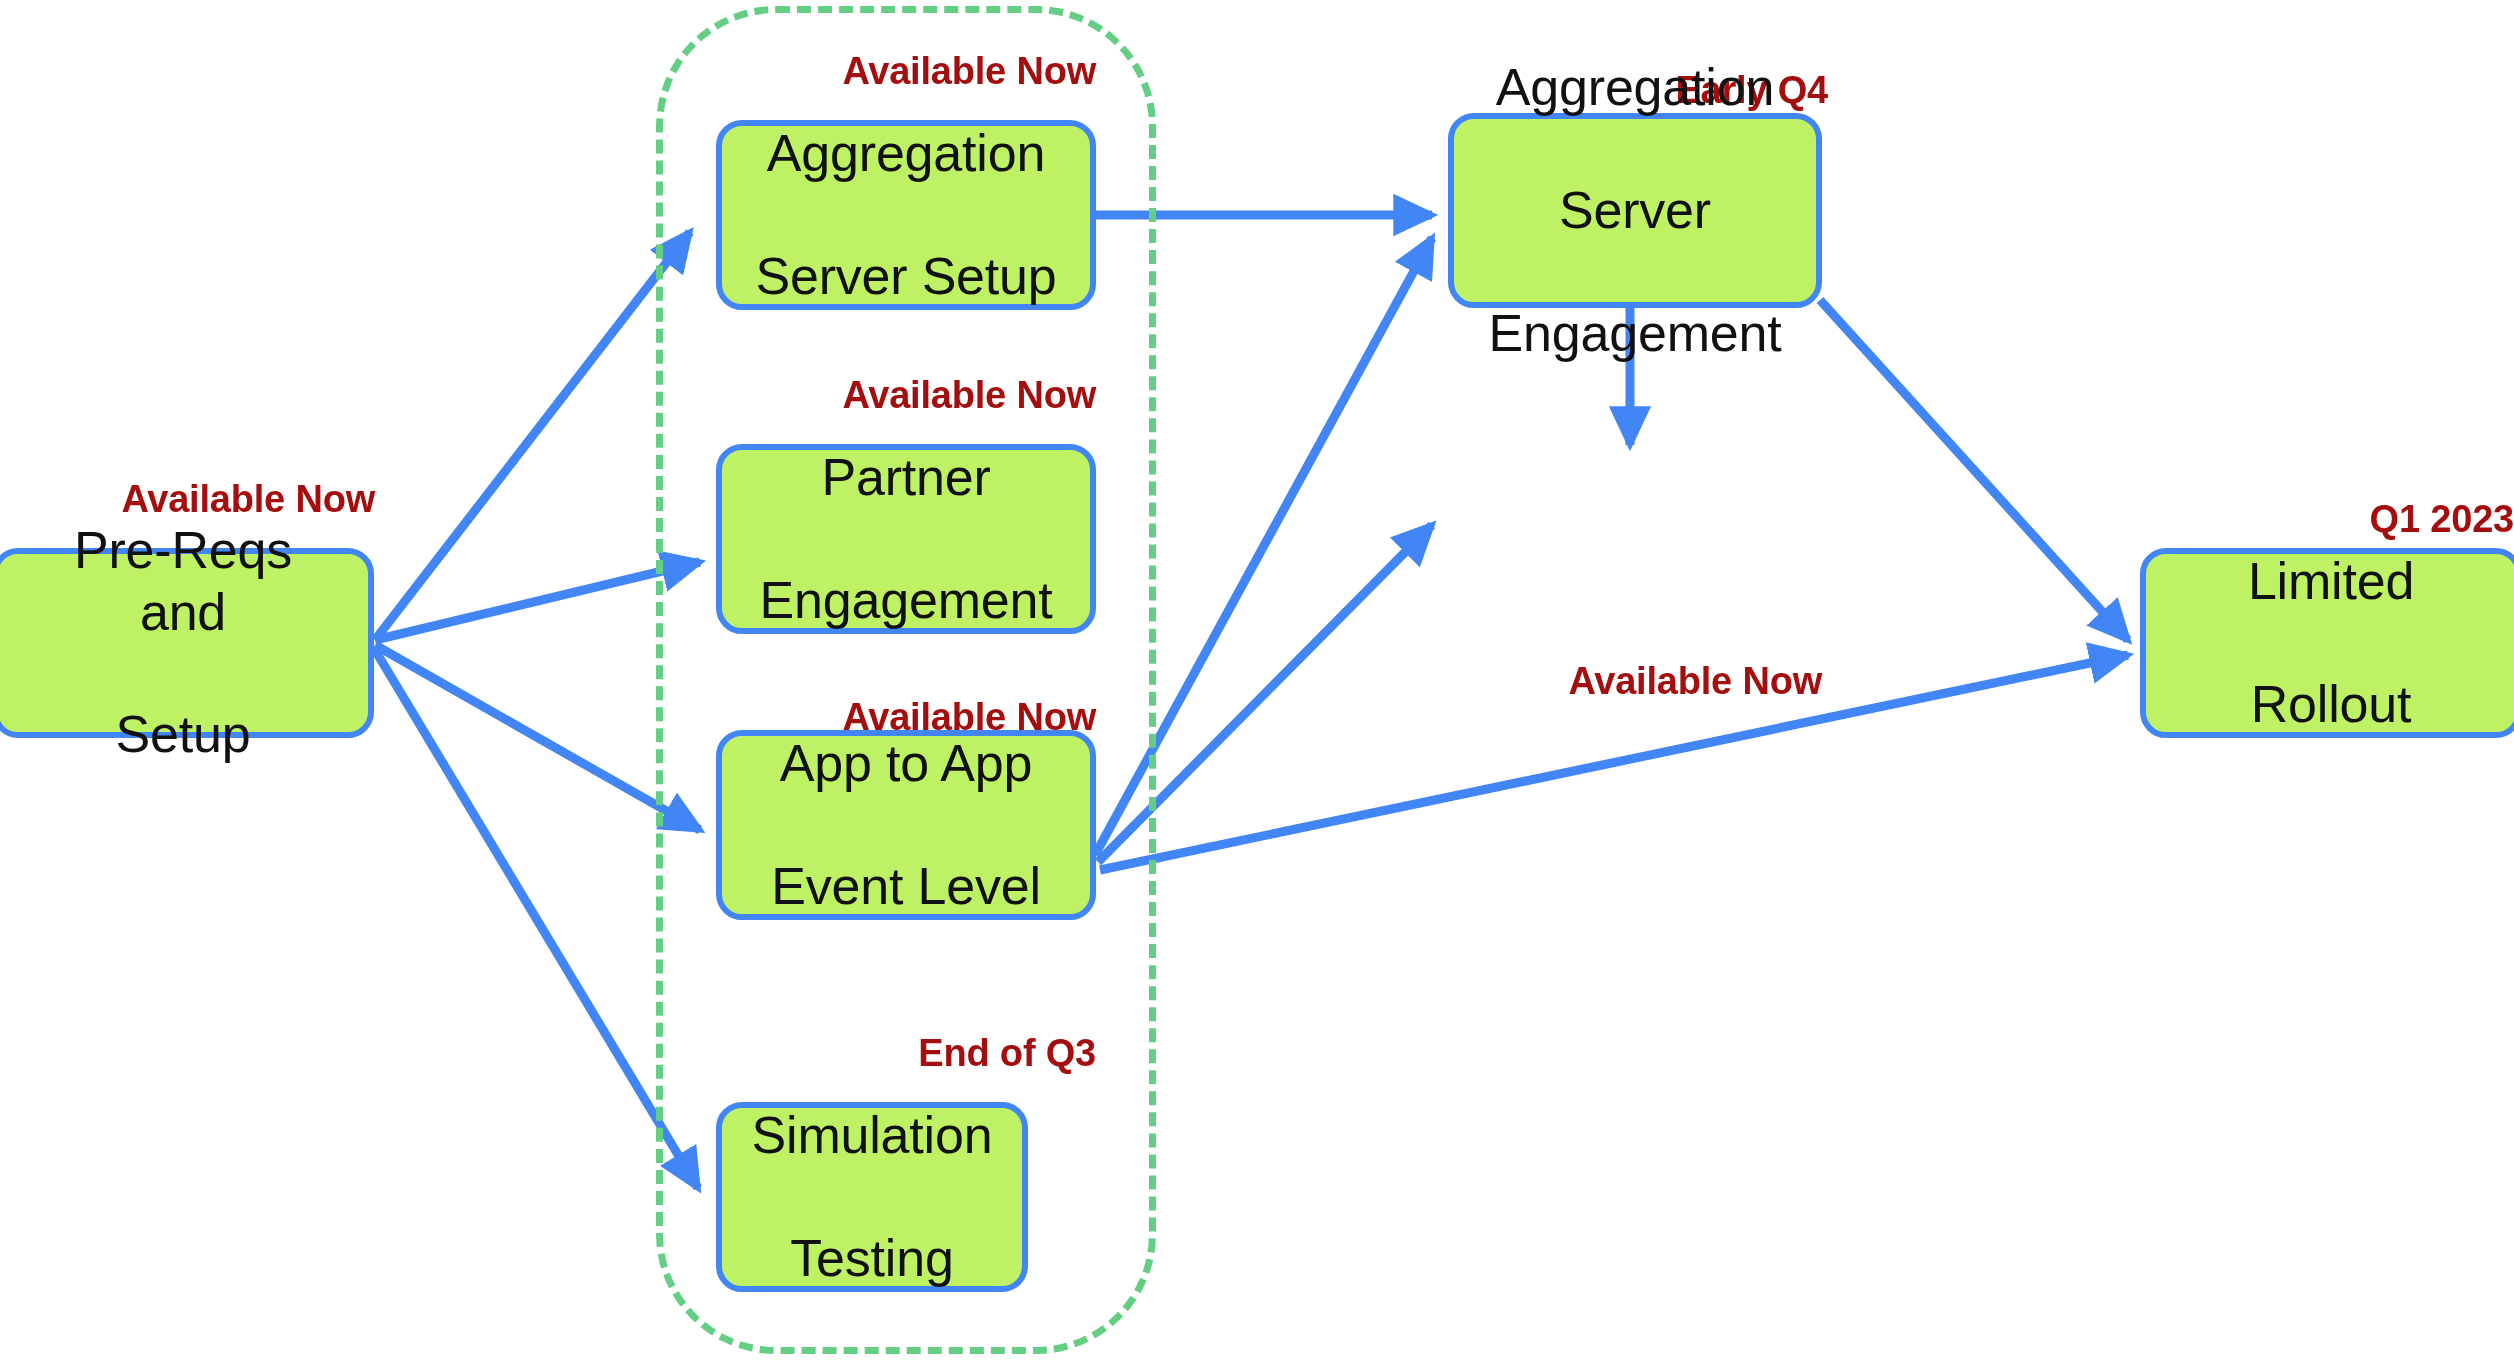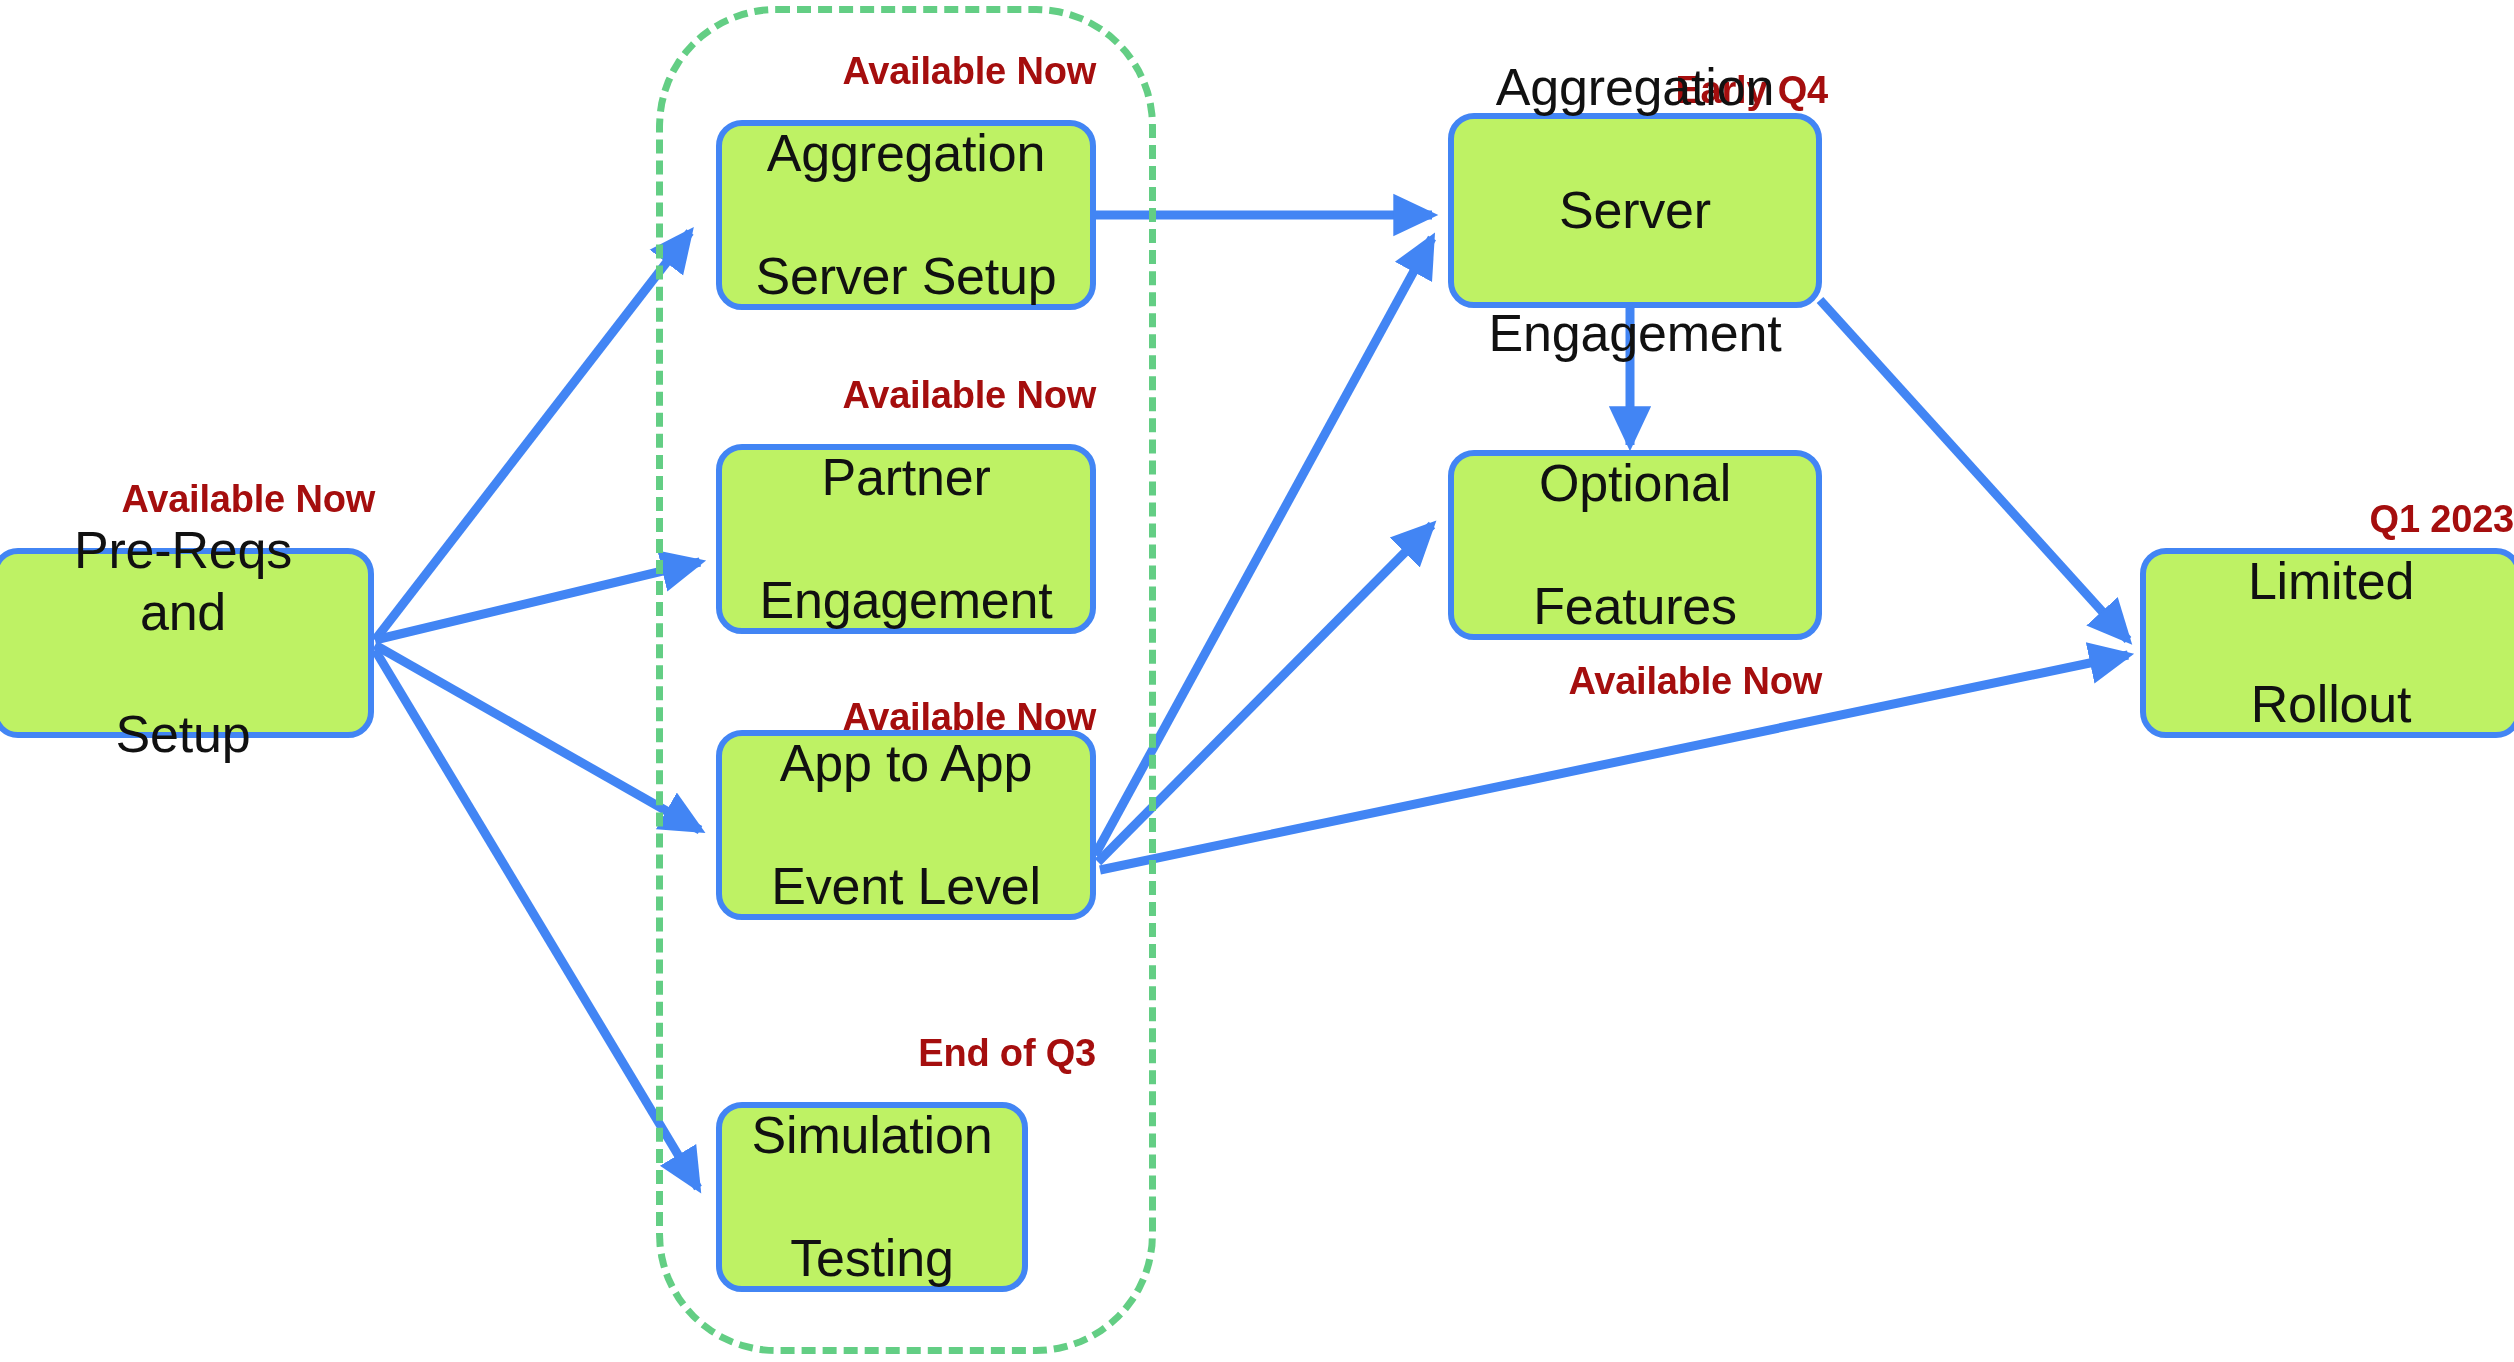--- a/index.html
+++ b/index.html
@@ -76,23 +76,20 @@
     <span><span>Simulation</span><br><span>Testing</span></span>
   </div>
 
   <div class="tag" style="left:1448px;top:50px;width:380px;margin-top:19px;">
     <span>Early Q4</span>
   </div>
   <div class="node" style="left:1448px;top:113px;width:374px;height:195px;">
     <span><span>Aggregation</span><br><span>Server</span><br><span>Engagement</span></span>
   </div>
 
-  <div class="node" style="left:1448px;top:450px;width:374px;height:190px;">
-    <span><span>Optional</span><br><span>Features</span></span>
-  </div>
   <div class="tag" style="left:1448px;top:660px;width:374px;">
     <span>Available Now</span>
   </div>
 
   <div class="tag" style="left:2140px;top:498px;width:374px;">
     <span>Q1 2023</span>
   </div>
   <div class="node" style="left:2140px;top:548px;width:382px;height:190px;">
     <span><span>Limited</span><br><span>Rollout</span></span>
   </div>

